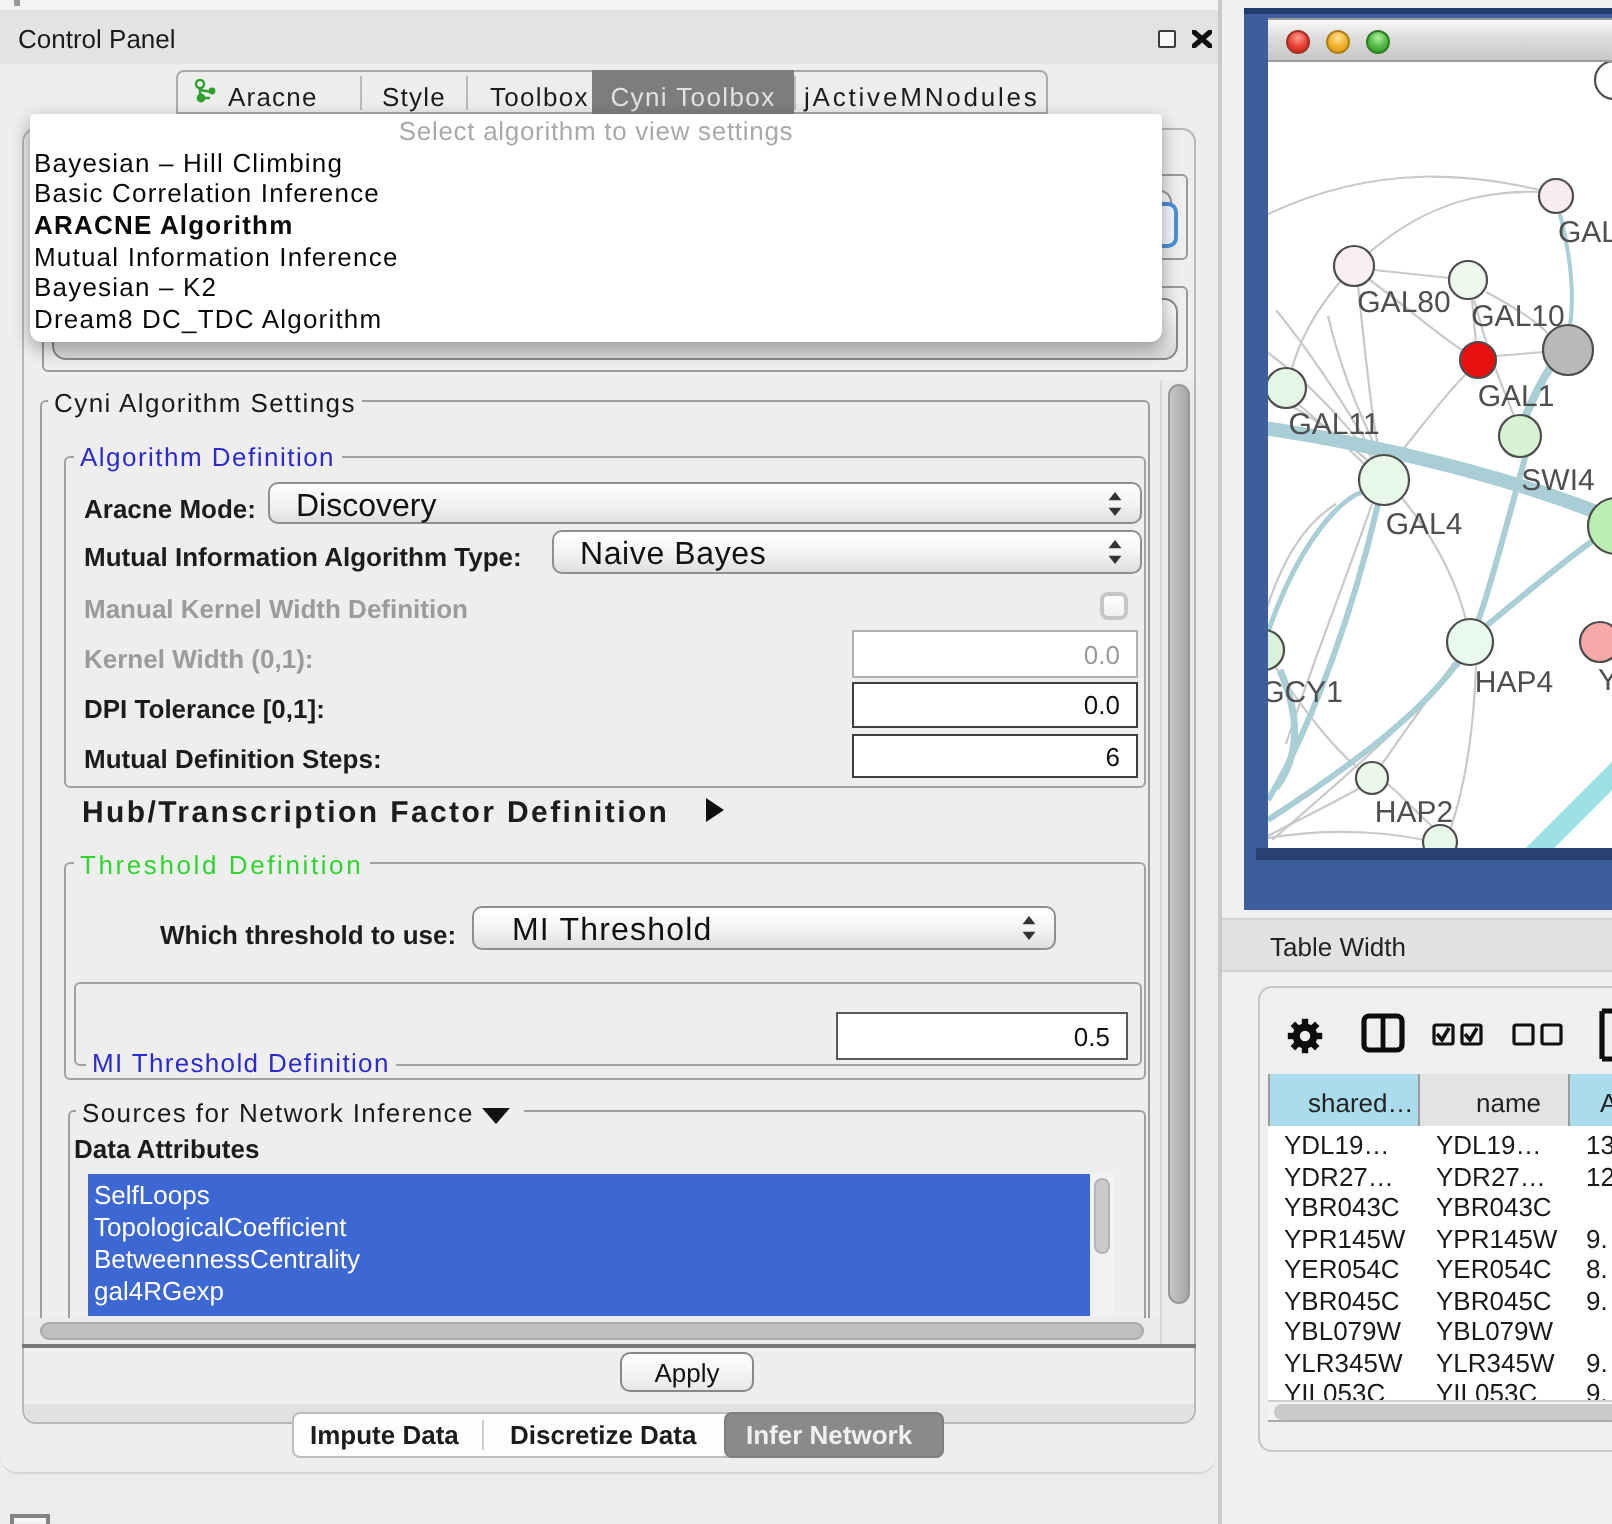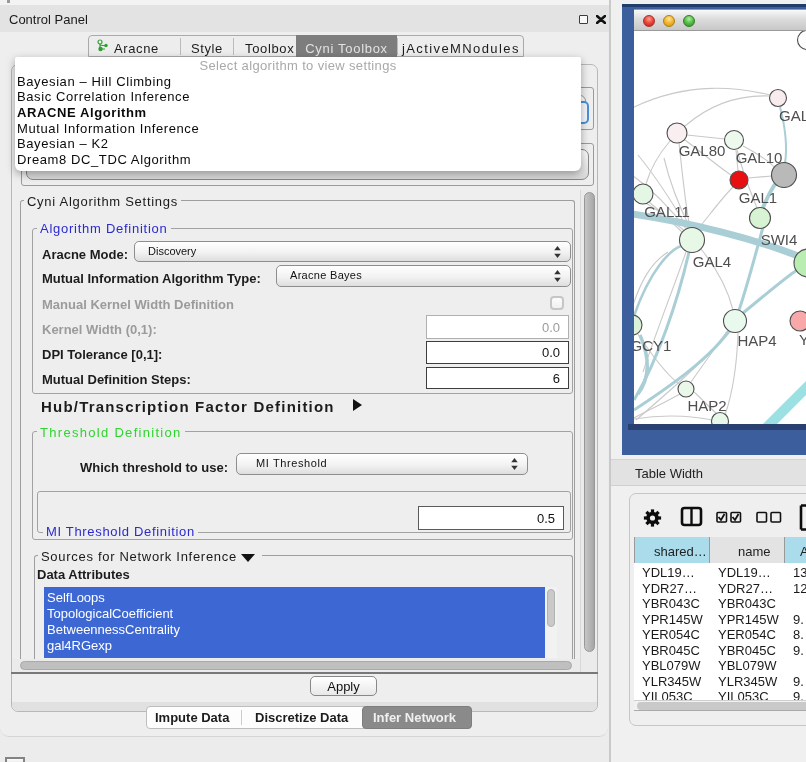--- a/index.html
+++ b/index.html
@@ -6,21 +6,21 @@
   html,body { width:806px; height:762px; overflow:hidden; }
   body { font-family:"Liberation Sans", sans-serif; background:#ececec; }
   #app { position:relative; width:806px; height:762px; overflow:hidden; }
   .abs { position:absolute; }
   .lbl { font-size:13px; font-weight:bold; color:#1c1c1c; white-space:nowrap; }
   .dis { color:#9b9b9b; }
   .grp { position:absolute; border:1px solid #a2a2a2; border-radius:3px; }
   .gtitle { position:absolute; font-size:13px; background:#eeeeee; padding:0 3px; white-space:nowrap; }
   .combo { position:absolute; border:1px solid #8e8e8e; border-radius:5px;
            background:linear-gradient(180deg,#ffffff 0%,#f2f2f2 55%,#dedede 100%);
-           font-size:11px; color:#111; }
+           font-size:16px; color:#111; }
   .combo .ctext { position:absolute; top:3px; white-space:nowrap; }
   .field { position:absolute; background:#fff; font-size:13px; text-align:right; white-space:nowrap; }
   .spin { position:absolute; width:7px; height:12px; }
 </style>
 </head>
 <body>
 <div id="app">
 
   <div class="abs" style="left:0;top:0;width:612px;height:5px;background:#f3f3f3;"></div>
   <div class="abs" style="left:7px;top:0;width:3px;height:3px;background:#999;"></div>
@@ -73,21 +73,21 @@
     <div class="combo" style="left:134px;top:241px;width:437px;height:21px;">
       <span class="ctext" style="left:13px;">Discovery</span>
       <svg class="spin" style="left:419px;top:4px;" viewBox="0 0 7 13">
           <path d="M3.5 0 L7 4.5 L0 4.5 Z" fill="#333"></path>
           <path d="M3.5 13 L7 8.5 L0 8.5 Z" fill="#333"></path>
         </svg>
     </div>
 
     <div class="abs lbl" style="left:42px;top:271px;">Mutual Information Algorithm Type:</div>
     <div class="combo" style="left:276px;top:265px;width:295px;height:22px;">
-      <span class="ctext" style="left:13px;letter-spacing:0.3px;">Aracne Bayes</span>
+      <span class="ctext" style="left:13px;letter-spacing:0.3px;">Naive Bayes</span>
       <svg class="spin" style="left:277px;top:4px;" viewBox="0 0 7 13">
           <path d="M3.5 0 L7 4.5 L0 4.5 Z" fill="#333"></path>
           <path d="M3.5 13 L7 8.5 L0 8.5 Z" fill="#333"></path>
         </svg>
     </div>
 
     <div class="abs lbl dis" style="left:42px;top:297px;">Manual Kernel Width Definition</div>
     <div class="abs" style="left:550px;top:296px;width:14px;height:14px;border:2px solid #c6c6c6;border-radius:4px;background:linear-gradient(180deg,#fdfdfd,#f0f0f0);"></div>
 
     <div class="abs lbl dis" style="left:42px;top:322px;">Kernel Width (0,1):</div>

